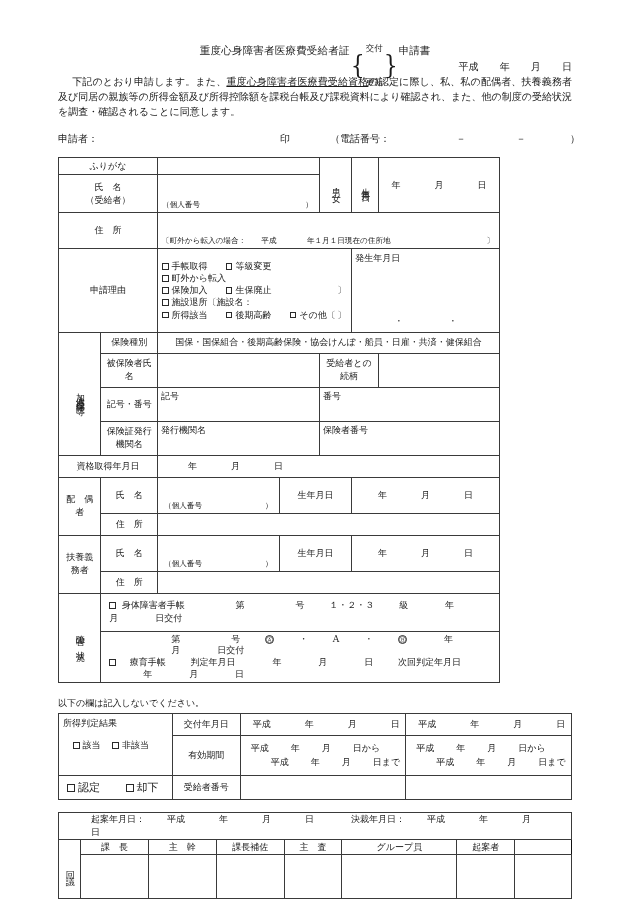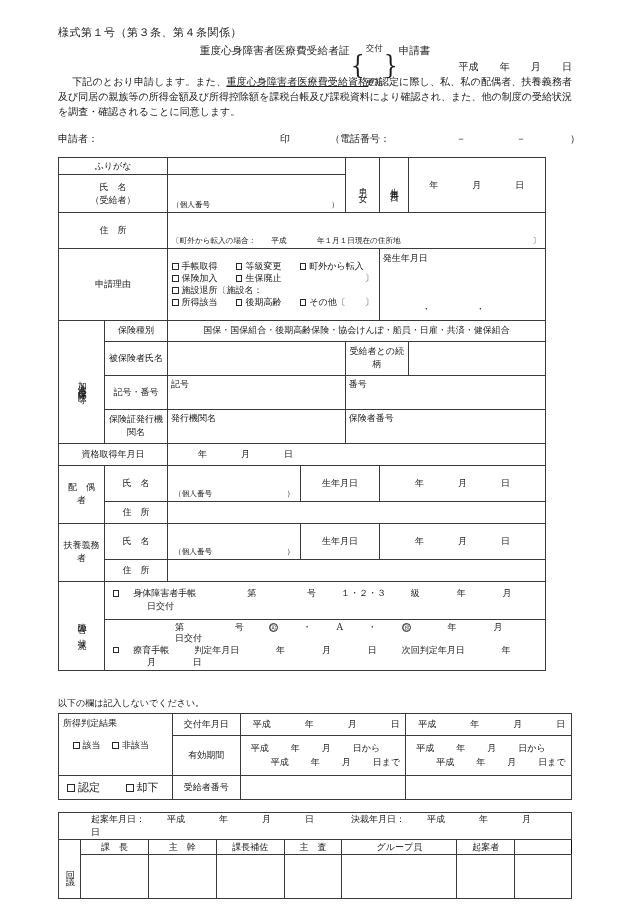--- a/index.html
+++ b/index.html
@@ -57,35 +57,34 @@
   .cbw { display:inline-block; margin-right:9px; white-space:nowrap; }
 
   .circ { display:inline-block; width:9px; height:9px; line-height:8px; border:0.8px solid #2a2a2a;
           border-radius:50%; text-align:center; font-size:6.6px; vertical-align:0px; }
   .tiny { font-size:7.6px; }
 
   
   .ab { position:absolute; white-space:nowrap; }
 
   
-  #main-table { left:58px; top:157px; width:488px; }
+  #main-table { left:58px; top:157px; width:442px; }
   #lower-table { left:58px; top:713px; width:514px; }
   #route-table { left:58px; top:812px; width:514px; }
 
   .note-line { position:absolute; left:58px; top:697px; font-size:9px; }
   .gap-s { display:inline-block; width:22px; }
   .gap-m { display:inline-block; width:34px; }
   .gap-l { display:inline-block; width:48px; }
 </style>
 </head>
 <body>
 
 <div class="page">
 
-  <div class="form-no">様式第１号（第３条、第４条関係）</div>
 
   <div class="doc-title">
     <span class="t1">重度心身障害者医療費受給者証</span>
     <span class="brace">
       <span class="bl">{</span>
       <span class="stack">
         <span>交付</span>
         <span>更新</span>
       </span>
       <span class="br">}</span>
@@ -259,21 +258,21 @@
       <td class="c" style="height:22px">住　所</td>
       <td colspan="5"></td>
     </tr>
 
     <tr>
       <td rowspan="2" class="c" style="width:48px">
         <span class="vtxt">障害の状況</span>
       </td>
       <td colspan="6" class="l" style="height:38px; padding-left:8px">
         <span class="cb"></span>
-        <span style="margin-left:8px">身体障害者手帳</span>
+        <span style="">身体障害者手帳</span>
         <span class="gap-l"></span><span>第</span>
         <span class="gap-l"></span><span>号</span>
         <span class="gap-s"></span><span>１・２・３</span>
         <span class="gap-s"></span><span>級</span>
         <span class="gap-m"></span><span>年</span>
         <span class="gap-m"></span><span>月</span>
         <span class="gap-m"></span><span>日交付</span>
       </td>
     </tr>
 

